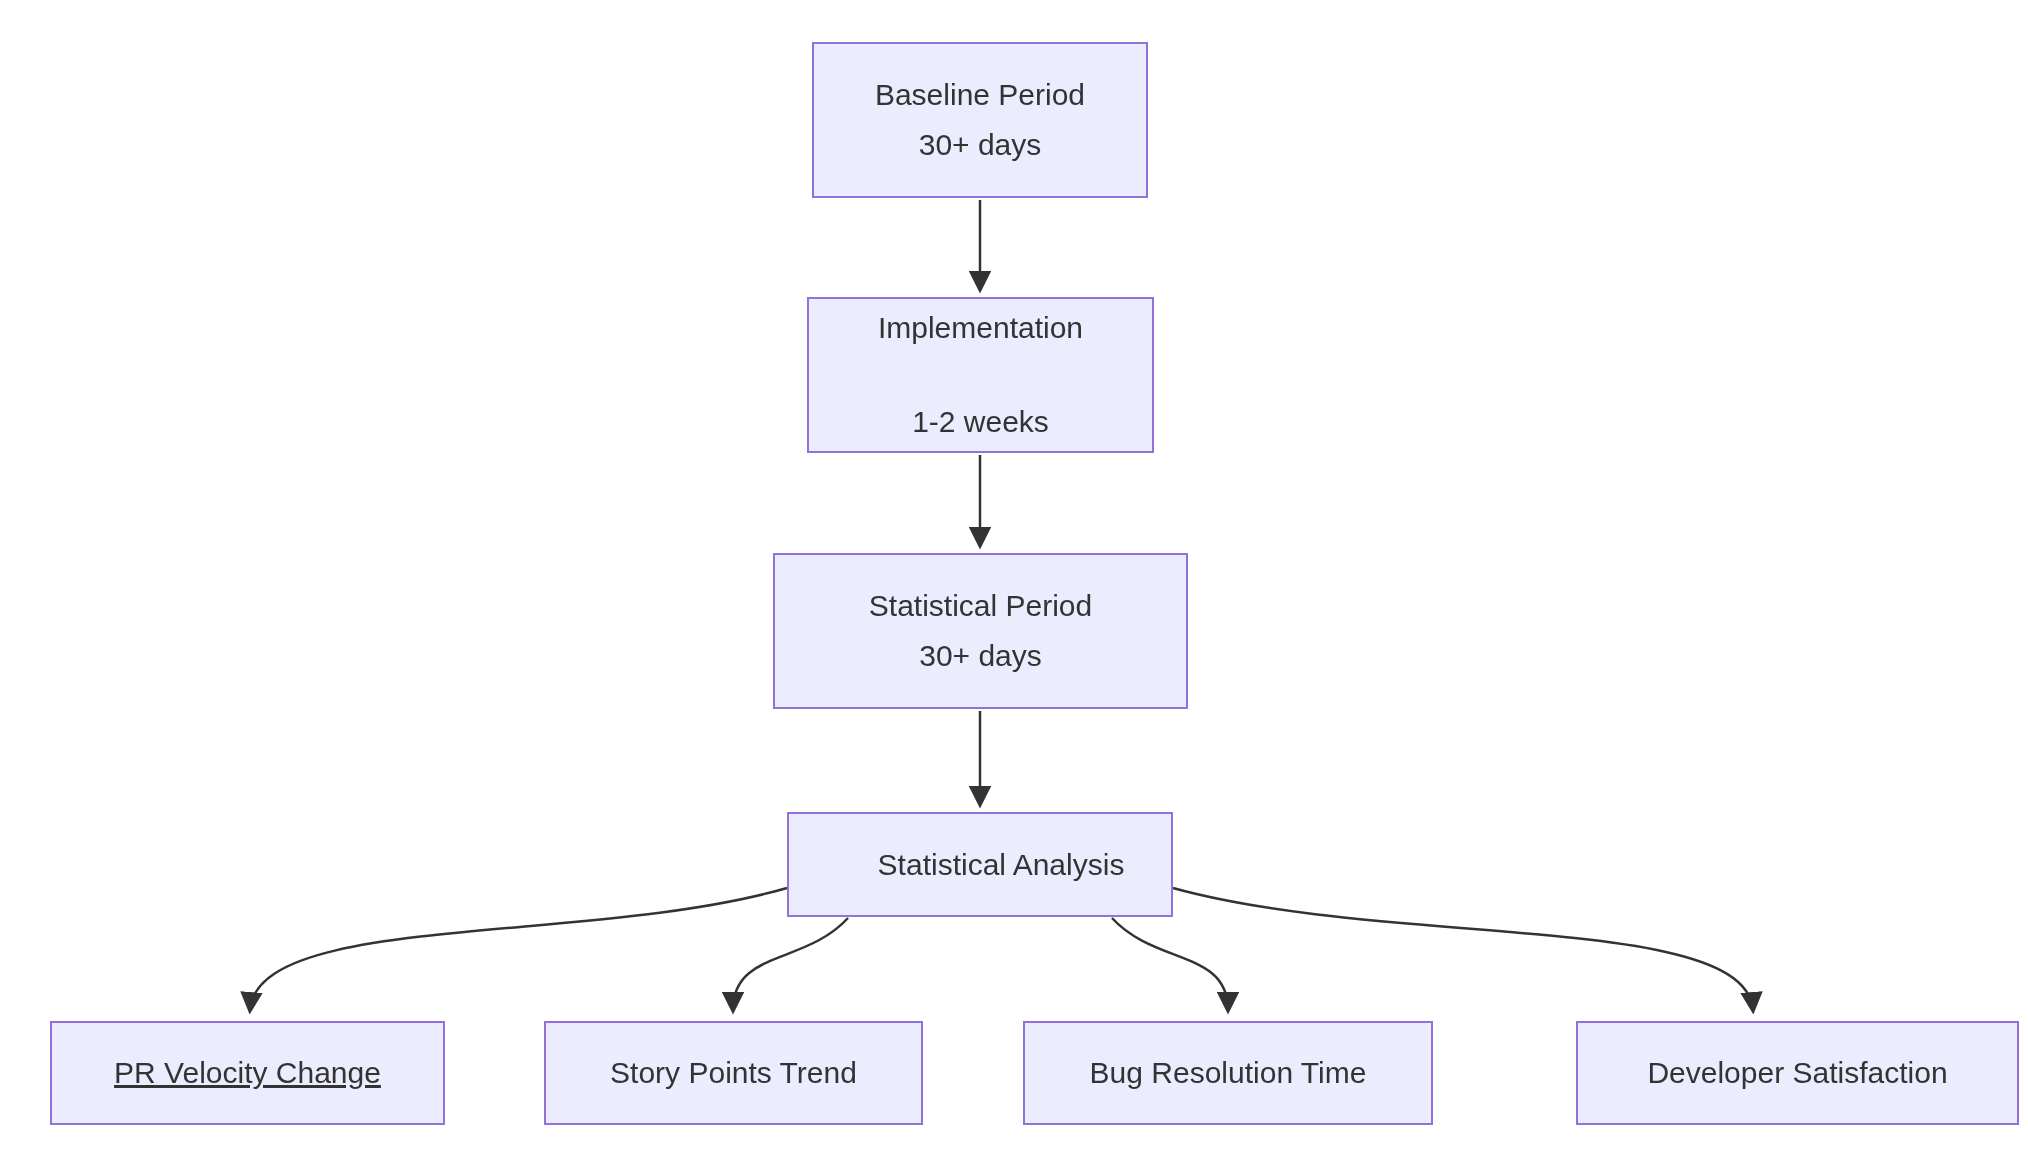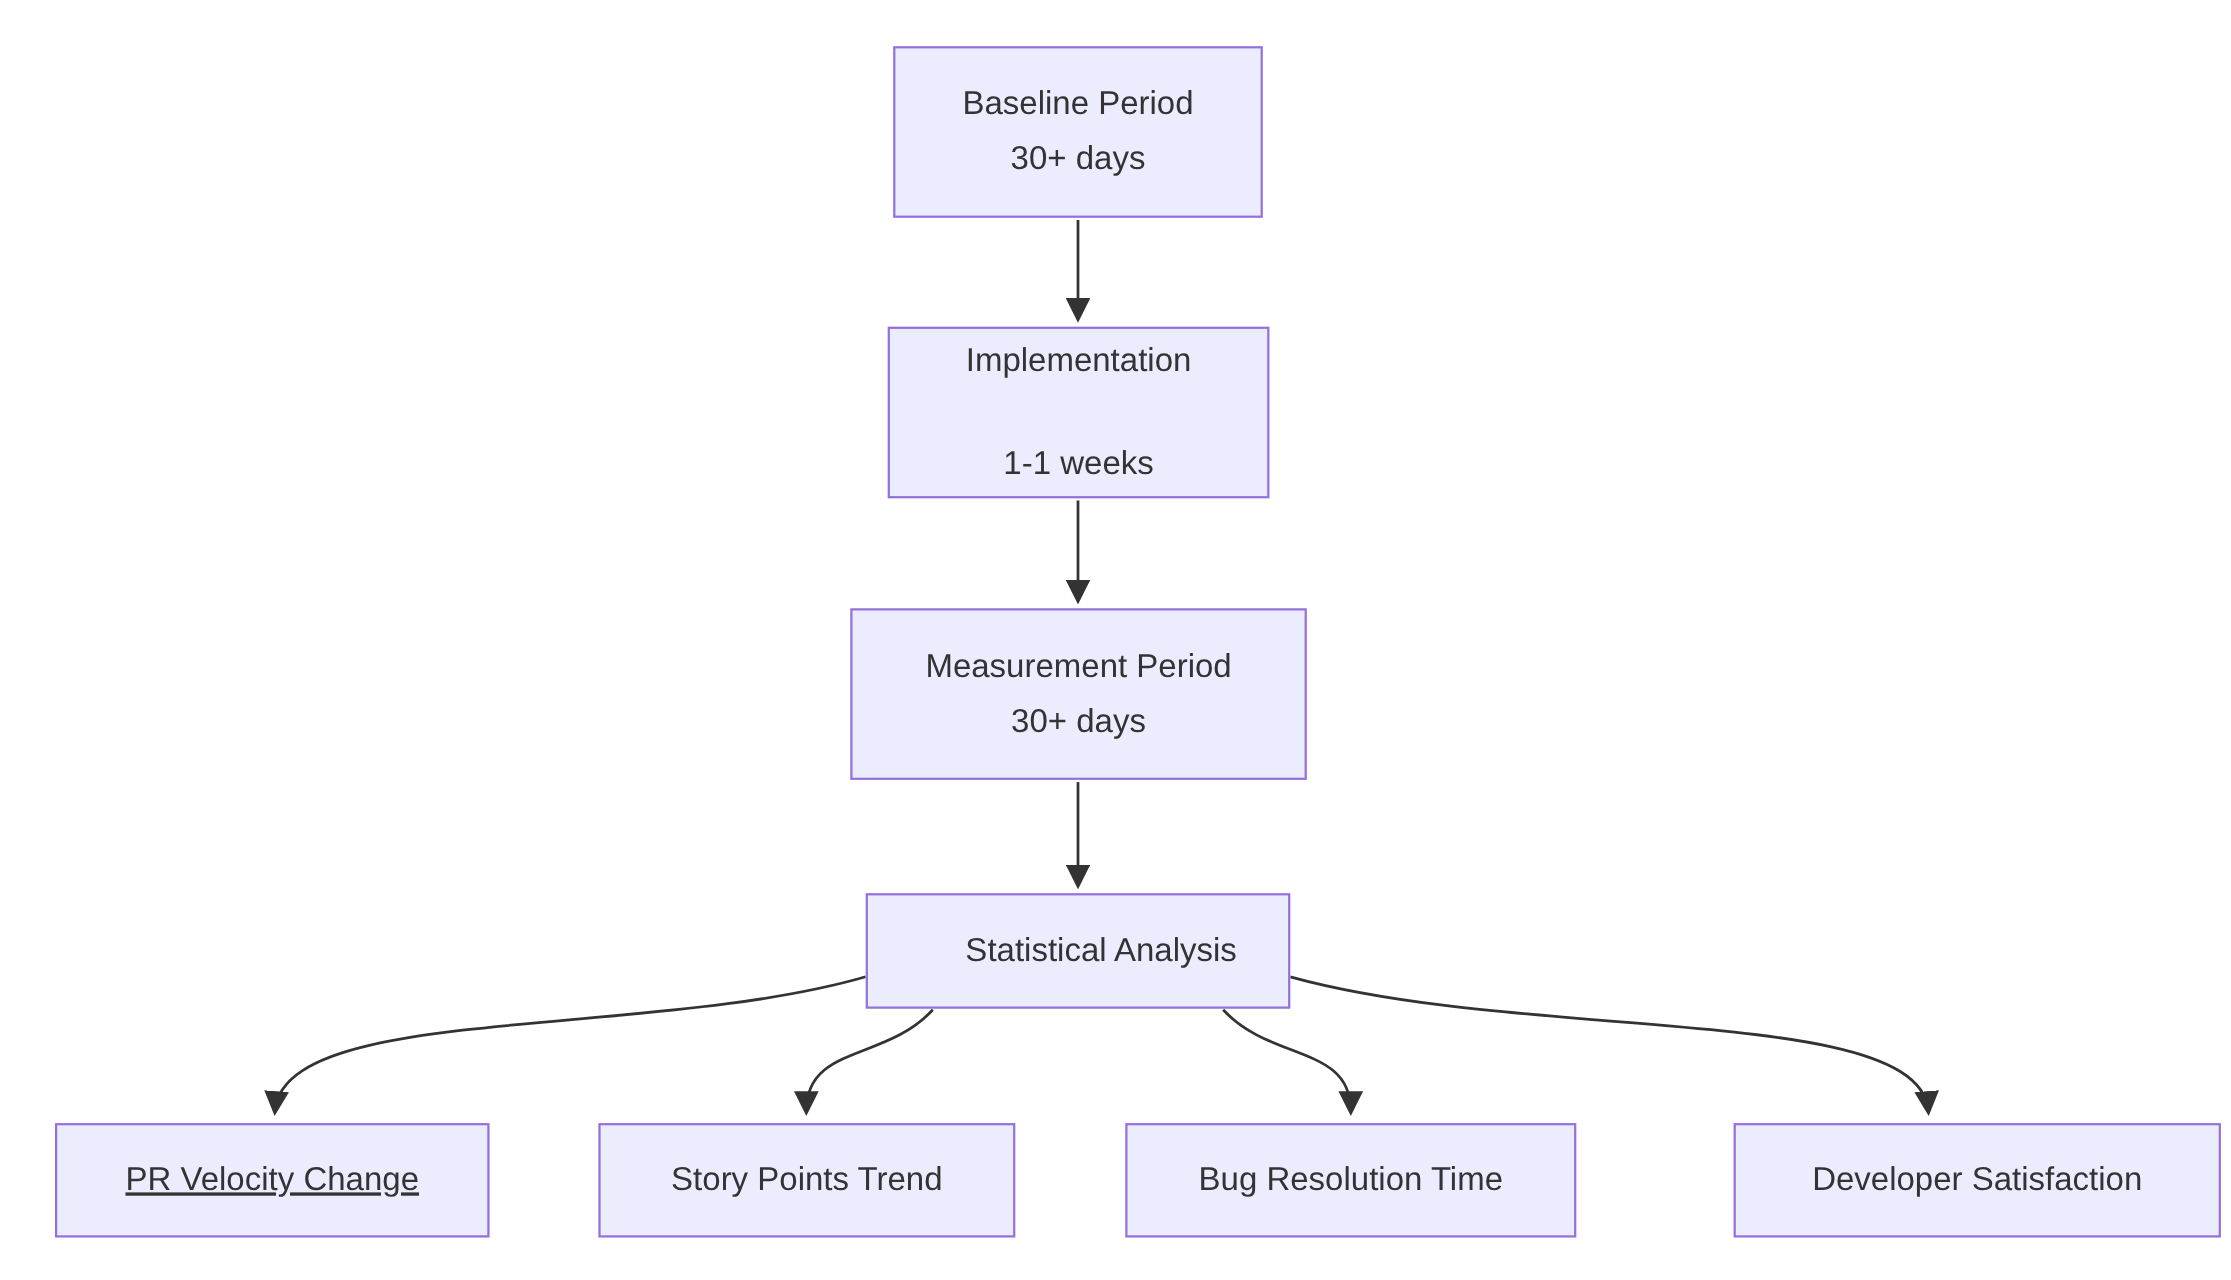--- a/index.html
+++ b/index.html
@@ -83,25 +83,25 @@
     <path class="edge-path" marker-end="url(#arrow)" d="M 1173 888 C 1390 948, 1745 912, 1753 1010"></path>
   </svg>
 
   <div class="node node-baseline">
     <span class="node-line">Baseline Period</span>
     <span class="node-line">30+ days</span>
   </div>
 
   <div class="node node-implementation">
     <span class="node-line">Implementation</span>
-    <span class="node-line">1-1 weeks</span>
+    <span class="node-line">1-2 weeks</span>
   </div>
 
   <div class="node node-measurement">
-    <span class="node-line">Measurement Period</span>
+    <span class="node-line">Statistical Period</span>
     <span class="node-line">30+ days</span>
   </div>
 
   <div class="node node-analysis">
     <span class="node-line">Statistical Analysis</span>
   </div>
 
   <div class="node node-pr">
     <span class="node-line">PR Velocity Change</span>
   </div>

